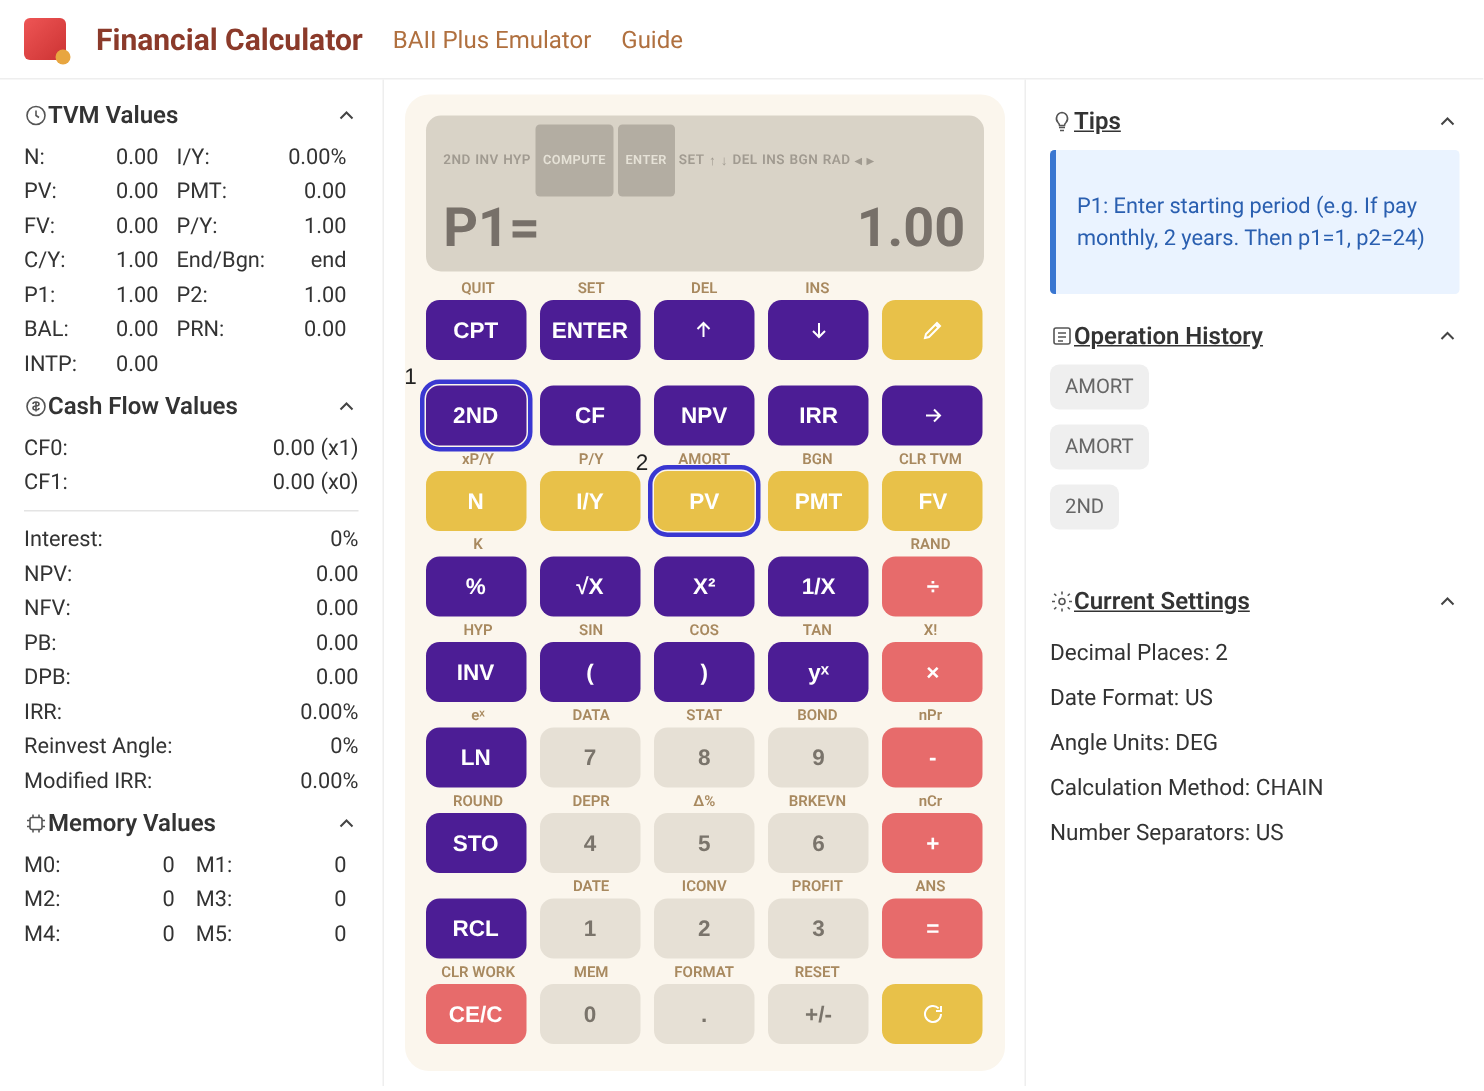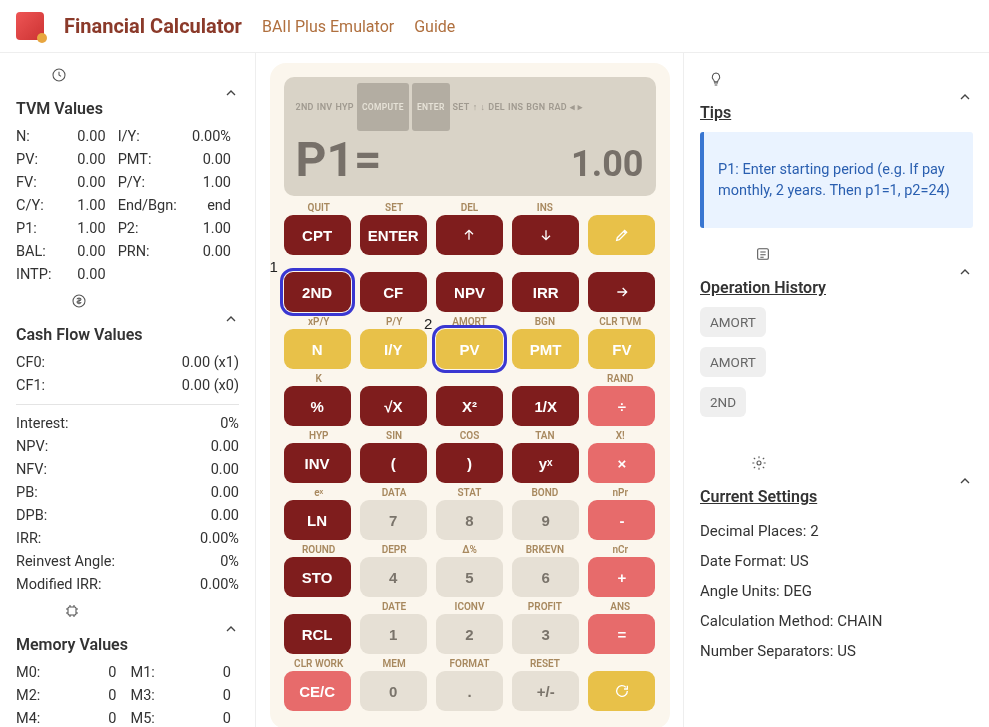--- a/index.html
+++ b/index.html
@@ -7,45 +7,45 @@
 .header { display: flex; align-items: center; padding: 12px 16px; gap: 20px; border-bottom: 1px solid #eee; }
 .logo-box { width: 28px; height: 28px; background: linear-gradient(135deg,#e55,#c33); border-radius: 4px; position: relative; }
 .logo-box::after { content:""; position:absolute; bottom:-3px; right:-3px; width:10px; height:10px; background:#e8a640; border-radius:50%; }
 .app-title { color: #8b3a2a; font-weight: 700; font-size: 20px; }
 .nav-link { color: #b0703f; font-size: 16px; text-decoration: none; cursor:pointer; }
 .layout { display: flex; }
 .left { width: 256px; padding: 14px 16px 0; border-right: 1px solid #eee; }
 .center { flex: 1; display:flex; justify-content:center; padding: 10px 0; }
 .right { width: 306px; padding: 14px 16px 0; border-left: 1px solid #eee; }
 .section-head { display:flex; align-items:center; justify-content:space-between; font-weight:600; font-size:16px; margin-bottom:10px; cursor:pointer; }
-.section-head .left-head { display:flex; align-items:center; gap:16px;flex-direction:column; }
+.section-head .left-head { display:flex; align-items:center; gap:0; }
 .icon-s { width:16px; height:16px; stroke:#555; fill:none; stroke-width:1.6; }
 .chev { width:16px; height:16px; stroke:#444; fill:none; stroke-width:2; }
 .kv-grid { display:grid; grid-template-columns: auto 1fr auto 1fr; row-gap:6px; column-gap:4px; font-size:14.5px; margin-bottom:10px; }
 .kv-grid .k { white-space:nowrap; }
 .kv-grid .v { text-align:right; padding-right:8px; }
 .cf-grid { display:grid; grid-template-columns: auto 1fr; row-gap:6px; font-size:14.5px; margin-bottom:10px; }
 .cf-grid .v { text-align:right; }
 hr.sep { border:none; border-top:1px solid #e4e4e4; margin:6px 0 10px; }
 .mem-grid { display:grid; grid-template-columns:auto 1fr auto 1fr; row-gap:6px; column-gap:6px; font-size:14.5px; }
 .mem-grid .v { text-align:right; padding-right:8px; }
 
 .calc { width:400px; background:#fbf6ed; border-radius:16px; padding:14px 14px 18px; }
 .display { background:#d9d3c7; border-radius:10px; padding:6px 12px 8px; margin-bottom:6px; }
 .disp-ind { display:flex; gap:3px; align-items:center; font-size:9px; color:#a09a90; font-weight:600; }
 .disp-ind span { letter-spacing:0.3px; }
 .disp-ind .pill { background:#b3ada2; color:#e6e2d7; padding:19px 5px; border-radius:3px; font-size:8.5px; }
 .disp-main { display:flex; justify-content:space-between; align-items:baseline; }
-.disp-left { color:#777069; font-weight:700; font-size:48px; }
+.disp-left { color:#777069; font-weight:700; font-size:36px; }
 .disp-right { color:#777069; font-weight:700; font-size:36px; }
 
 .labelrow { display:grid; grid-template-columns:repeat(5,1fr); gap:9px; text-align:center; font-size:10px; color:#a8895f; font-weight:600; margin:4px 2px 1px; min-height:12px; }
 .btnrow { display:grid; grid-template-columns:repeat(5,1fr); gap:9px; }
 .btn { border:none; border-radius:9px; height:40px; font-weight:700; font-size:15px; color:#fff; cursor:pointer; display:flex; align-items:center; justify-content:center; }
-.orange { background:#7f1d1d;text-align:right; }
+.orange { background:#4c1d95;text-align:right; }
 .yellow { background:#e8c149; }
 .red { background:#e76b6b; }
 .gray { background:#e6e0d5; color:#7a746b; }
 .hl1 { outline:3px solid #3a37d1; outline-offset:1px; position:relative; }
 .hl1::before { content:"1"; position:absolute; top:-14px; left:-14px; font-size:15px; color:#222; font-weight:500; }
 .hl2 { outline:3px solid #3a37d1; outline-offset:1px; position:relative; }
 .hl2::before { content:"2"; position:absolute; top:-14px; left:-12px; font-size:15px; color:#222; font-weight:500; }
 .ic { width:16px; height:16px; stroke:#fff; fill:none; stroke-width:2; }
 
 .tipbox { background:#eaf3ff; border-left:4px solid #3976d1; padding:27px 14px; color:#2a5fb0; font-size:14.5px; margin-bottom:18px; border-radius:3px; line-height:1.45; }

